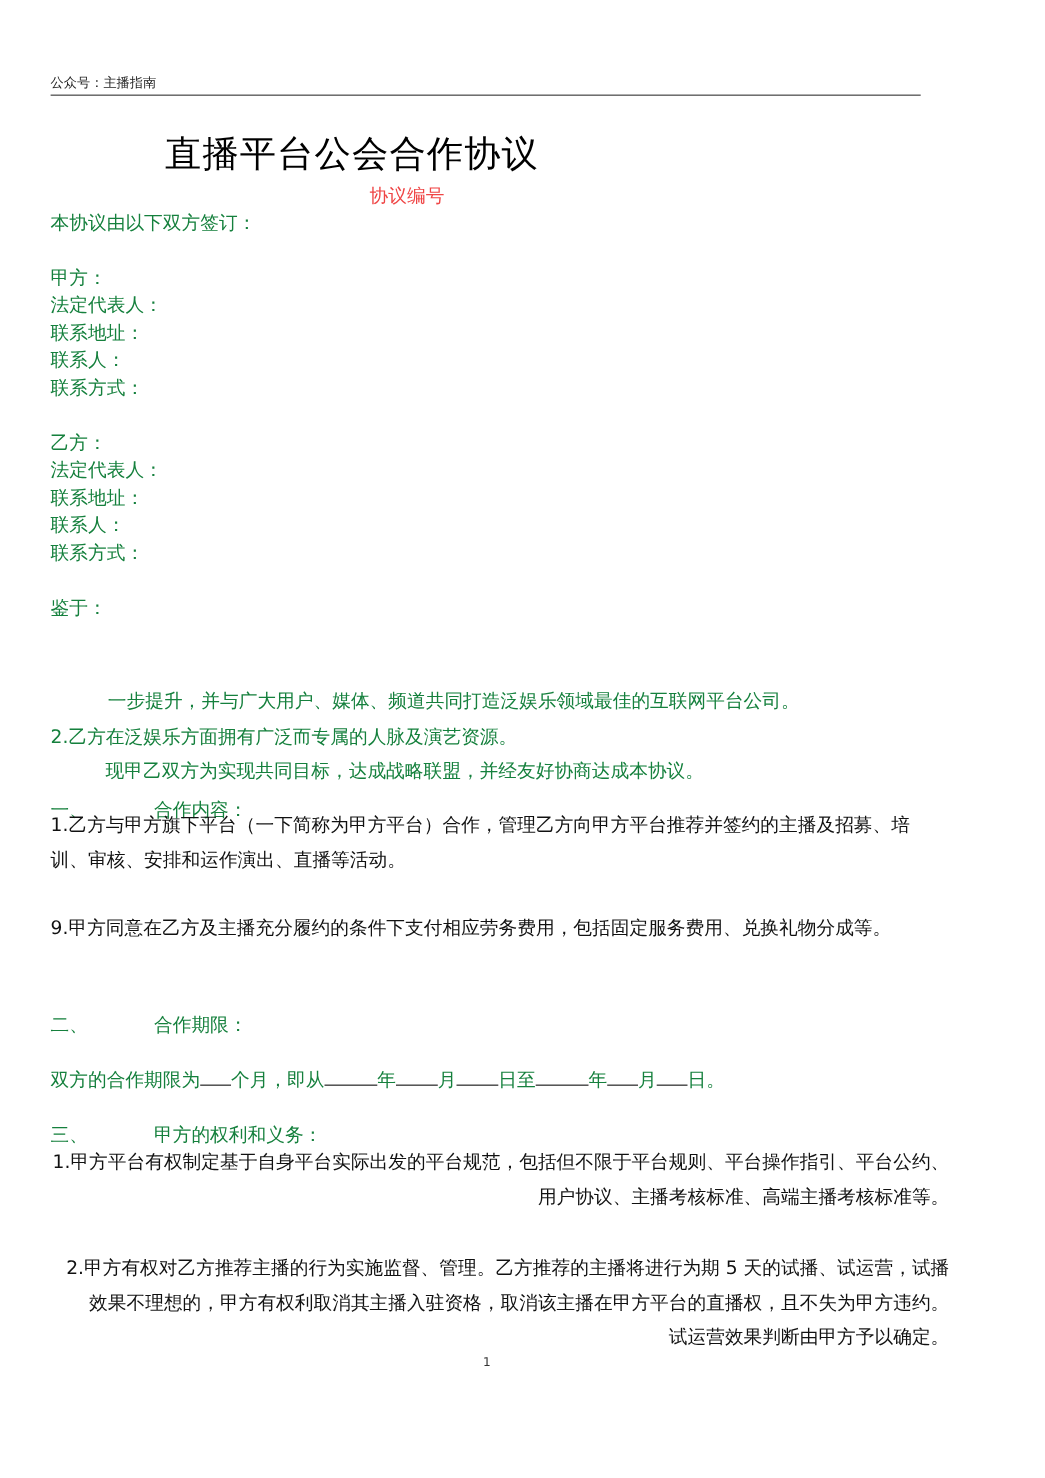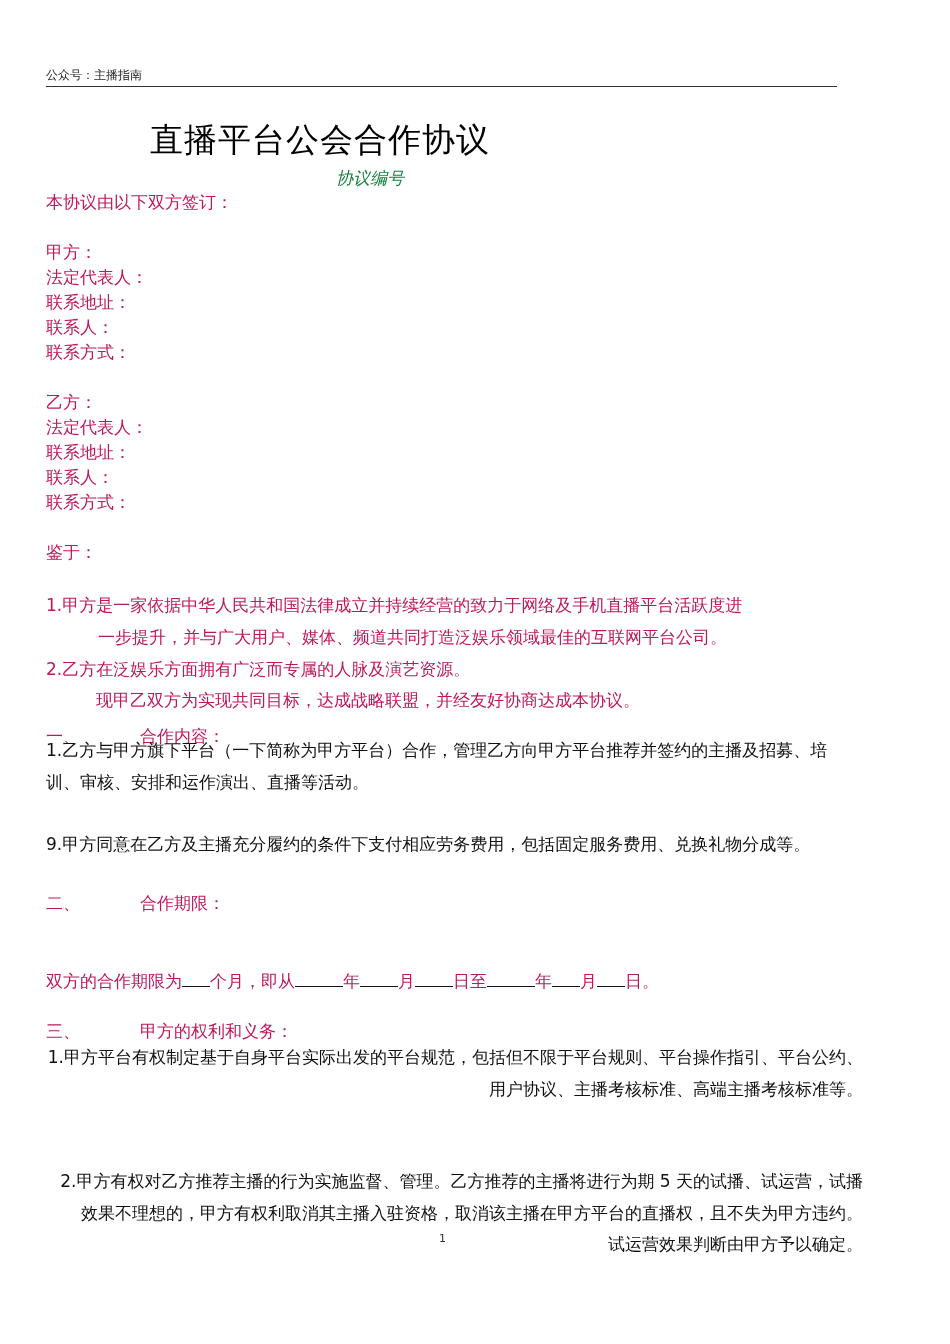--- a/index.html
+++ b/index.html
@@ -2,22 +2,22 @@
 <html><head>
 <meta charset="utf-8">
 <style>
   html, body { margin:0; padding:0; background:#ffffff; }
   body { width:950px; height:1344px; position:relative; overflow:hidden;
          font-family:"DejaVu Sans","Liberation Sans",sans-serif; color:#111; }
   .page { position:absolute; left:0; top:0; width:950px; height:1344px; }
   .header-text { position:absolute; left:46px; top:67px; font-size:12px; color:#222; }
   .header-rule { position:absolute; left:46px; top:86px; width:791px; height:0; border-top:1.5px solid #333; }
   .title { position:absolute; left:150px; top:118px; font-size:33px; letter-spacing:1px; color:#000; }
-  .subtitle { position:absolute; left:336px; top:167px; font-size:17px; color:#15803d;font-style:italic; }
-  .line { position:absolute; left:46px; font-size:17px; white-space:nowrap; color:#be185d; }
+  .subtitle { position:absolute; left:336px; top:167px; font-size:17px; color:#ef4444; }
+  .line { position:absolute; left:46px; font-size:17px; white-space:nowrap; color:#15803d; }
   .para { position:absolute; left:46px; width:795px; font-size:17px; line-height:31.5px; color:#111; }
   .indent-hang { padding-left:22px; text-indent:-22px;text-align:right; }
   .blank { display:inline-block; border-bottom:1px solid #111; height:14px; vertical-align:baseline; }
   .sec-num { display:inline-block; width:94px; }
   .pagenum { position:absolute; left:439px; top:1232px; font-size:11px; color:#333; }
 </style>
 </head>
 <body>
 
 <div class="page">
@@ -36,42 +36,41 @@
   <div class="line" style="top:316px">联系人：</div>
   <div class="line" style="top:341px">联系方式：</div>
 
   <div class="line" style="top:391px">乙方：</div>
   <div class="line" style="top:416px">法定代表人：</div>
   <div class="line" style="top:441px">联系地址：</div>
   <div class="line" style="top:466px">联系人：</div>
   <div class="line" style="top:491px">联系方式：</div>
 
   <div class="line" style="top:541px">鉴于：</div>
-  <div class="line" style="top:594px">1.甲方是一家依据中华人民共和国法律成立并持续经营的致力于网络及手机直播平台活跃度进</div>
   <div class="line" style="top:626px; left:98px">一步提升，并与广大用户、媒体、频道共同打造泛娱乐领域最佳的互联网平台公司。</div>
   <div class="line" style="top:658px">2.乙方在泛娱乐方面拥有广泛而专属的人脉及演艺资源。</div>
   <div class="line" style="top:689px; left:96px">现甲乙双方为实现共同目标，达成战略联盟，并经友好协商达成本协议。</div>
 
   <div class="line" style="top:725px">
     <span class="sec-num">一、</span><span>合作内容：</span>
   </div>
   <div class="para" style="top:735px">1.乙方与甲方旗下平台（一下简称为甲方平台）合作，管理乙方向甲方平台推荐并签约的主播及招募、培训、审核、安排和运作演出、直播等活动。</div>
   <div class="para" style="top:829px">9.甲方同意在乙方及主播充分履约的条件下支付相应劳务费用，包括固定服务费用、兑换礼物分成等。</div>
 
-  <div class="line" style="top:892px">
+  <div class="line" style="top:920px">
     <span class="sec-num">二、</span><span>合作期限：</span>
   </div>
   <div class="line" style="top:970px">
     <span>双方的合作期限为</span><span class="blank" style="width:28px"></span><span>个月，即从</span><span class="blank" style="width:48px"></span><span>年</span><span class="blank" style="width:38px"></span><span>月</span><span class="blank" style="width:38px"></span><span>日至</span><span class="blank" style="width:48px"></span><span>年</span><span class="blank" style="width:28px"></span><span>月</span><span class="blank" style="width:28px"></span><span>日。</span>
   </div>
 
   <div class="line" style="top:1020px">
     <span class="sec-num">三、</span><span>甲方的权利和义务：</span>
   </div>
   <div class="para indent-hang" style="top:1042px">
     <span>1.</span><span>甲方平台有权制定基于自身平台实际出发的平台规范，包括但不限于平台规则、平台操作指引、平台公约、用户协议、主播考核标准、高端主播考核标准等。</span>
   </div>
-  <div class="para indent-hang" style="top:1166px">
+  <div class="para indent-hang" style="top:1138px">
     <span>2.</span><span>甲方有权对乙方推荐主播的行为实施监督、管理。乙方推荐的主播将进行为期 5 天的试播、试运营，试播效果不理想的，甲方有权利取消其主播入驻资格，取消该主播在甲方平台的直播权，且不失为甲方违约。试运营效果判断由甲方予以确定。</span>
   </div>
 
   <div class="pagenum">1</div>
 </div>
 
 </body></html>

